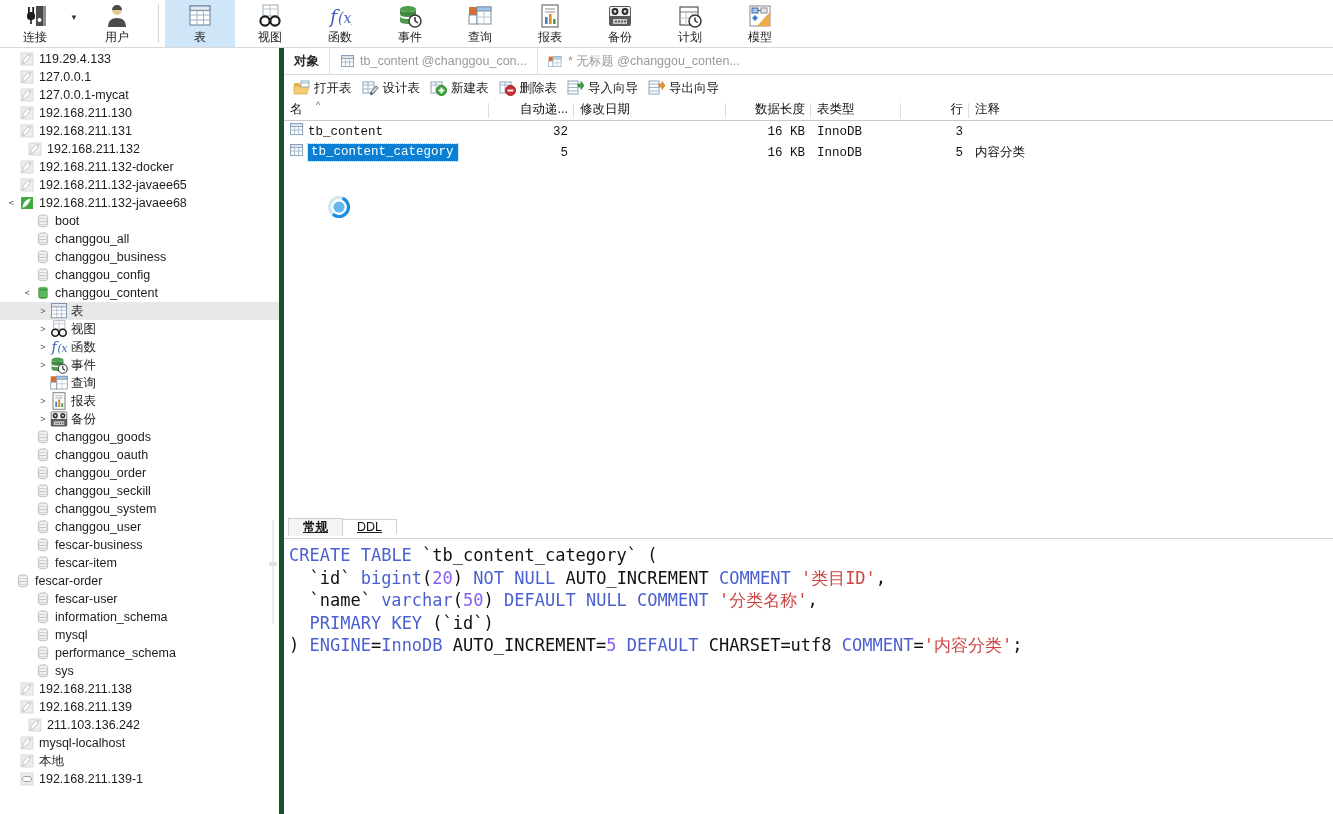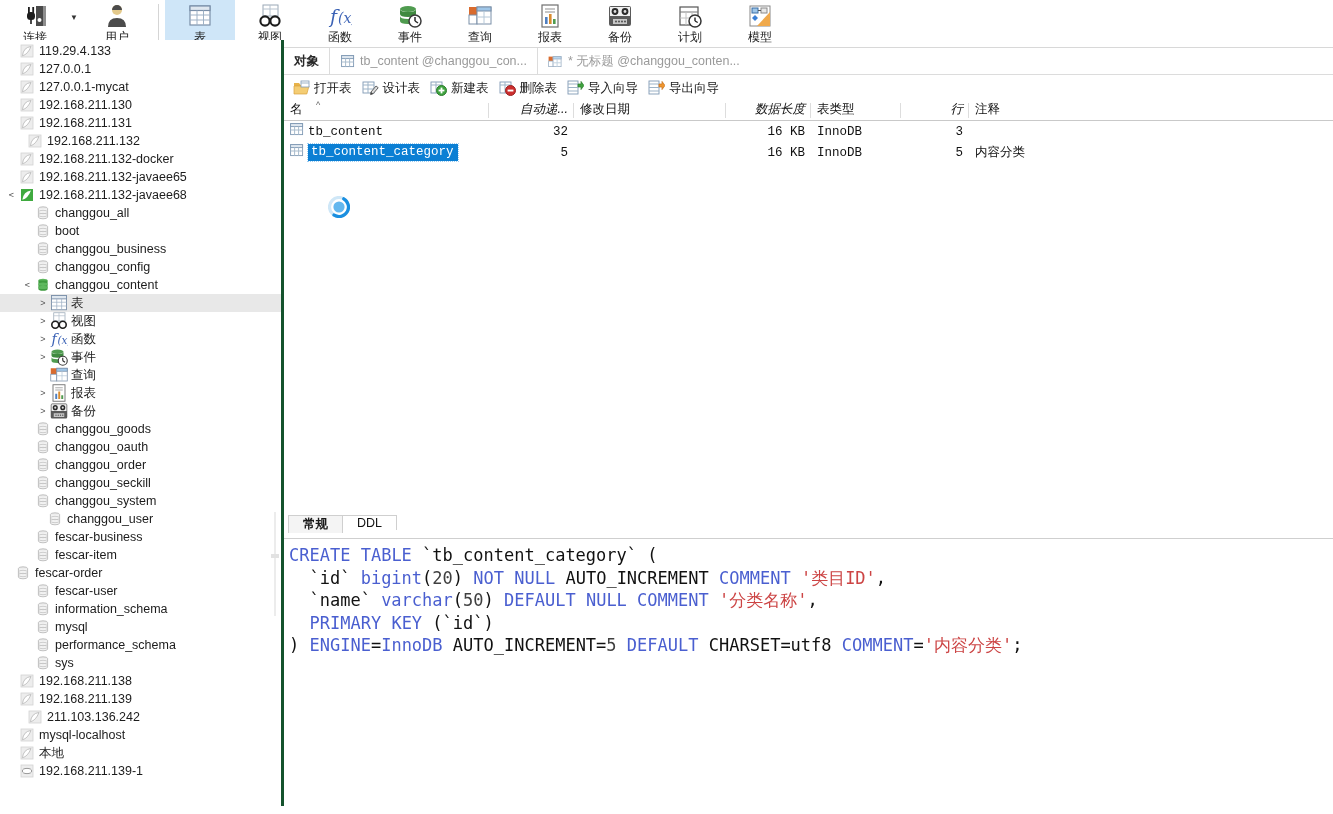--- a/index.html
+++ b/index.html
@@ -26,22 +26,22 @@
   .rb-item.selected { background: #cfe6f8; }
   .rb-ico { height: 26px; display: flex; align-items: center; justify-content: center; }
   .rb-lbl { font-size: 12px; color: #222; line-height: 14px; margin-top: 1px; }
   .rb-sep { width: 1px; background: #d5d5d5; margin: 4px 6px; align-self: stretch; }
   .rb-caret {
     font-size: 8px; color: #333; align-self: center; margin: 0 4px 12px 0;
   }
 
   
   .sidebar {
-    position: absolute; top: 40px; left: 0; width: 284px; height: 766px;
-    background: #ffffff; border-right: 3px solid #14532d; overflow: hidden;
+    position: absolute; top: 48px; left: 0; width: 284px; height: 766px;
+    background: #ffffff; border-right: 5px solid #14532d; overflow: hidden;
   }
   .tree-row {
     display: flex; align-items: center; height: 18px;
     font-size: 12.5px; color: #1c1c1c; white-space: nowrap; cursor: default;
   }
   .tree-row.sel { background: #e8e8e8; }
   .twisty {
     width: 14px; text-align: center; font-size: 9px; color: #555; flex: none;
   }
   .t-ico { width: 18px; display: flex; align-items: center; justify-content: center; flex: none; }
@@ -85,21 +85,21 @@
   .grid { position: relative; }
   .ghead {
     display: flex; height: 20px; align-items: flex-end;
     border-bottom: 1px solid #c9c9c9; font-size: 12.5px; color: #111;
     position: relative;
   }
   .gh {
     position: relative; padding: 0 6px 2px 6px; white-space: nowrap;
     display: flex; align-items: flex-end; height: 100%;
   }
-  .gh.num { justify-content: flex-end; font-style: italic; }
+  .gh.num { justify-content: flex-end; }
   .gh .divider { position: absolute; right: 0; top: 2px; bottom: 2px; width: 1px; background: #ddd; }
   .sortmark { position: absolute; left: 32px; top: -1px; font-size: 9px; color: #666; }
 
   .grow { display: flex; height: 21px; align-items: center; font-size: 12.5px; color: #111; font-family: Liberation Mono, monospace; }
   .gc { padding: 0 6px; white-space: nowrap; display:flex; align-items:center; height:100%; }
   .gc.num { justify-content: flex-end; }
   .gc.nameCell { gap: 4px; }
 
   .selname {
     background: #0b7fd4; color: #fff; padding: 1px 4px 2px 3px;
@@ -124,21 +124,21 @@
   .dtab.first { font-weight: bold; }
   .dline { position: absolute; left: 0; top: 490px; width: 1049px; height: 1px; background: #cfcfcf; }
 
   .ddl {
     position: absolute; left: 5px; top: 496px; width: 1040px;
     font-family: "DejaVu Sans Mono", "Liberation Mono", monospace;
     font-size: 17px; line-height: 22.5px; color: #111; white-space: pre;
     letter-spacing: 0px;
   }
   .kw  { color: #4a5fd0; }
-  .num2{ color: #404040; }
+  .num2{ color: #8b5cf6; }
   .str { color: #cc4444; }
   .idf { color: #111; }
 </style>
 </head>
 <body>
 
 <div class="app">
 
   <div class="ribbon">
     <div id="ribbon-host" style="display:flex;align-items:stretch;">
@@ -386,33 +386,33 @@
         <div class="tree-row" style="padding-left:20px">
           <span class="twisty"><span style=""></span></span>
           <span class="t-ico">
             <svg width="14" height="14" viewBox="0 0 14 14">
               <ellipse cx="7" cy="2.6" rx="4.6" ry="1.8" fill="#e9e9e9" stroke="#b4b4b4" stroke-width="0.8"></ellipse>
               <path d="M2.4 2.6 v8.4 q0 1.8 4.6 1.8 t4.6-1.8 v-8.4" fill="#f2f2f2" stroke="#b4b4b4" stroke-width="0.8"></path>
               <ellipse cx="7" cy="6" rx="4.6" ry="1.7" fill="none" stroke="#c4c4c4" stroke-width="0.8"></ellipse>
               <ellipse cx="7" cy="9" rx="4.6" ry="1.7" fill="none" stroke="#c4c4c4" stroke-width="0.8"></ellipse>
             </svg>
           </span>
+          <span class="t-lbl">boot</span>
+        </div>
+        <div class="tree-row" style="padding-left:20px">
+          <span class="twisty"><span style=""></span></span>
+          <span class="t-ico">
+            <svg width="14" height="14" viewBox="0 0 14 14">
+              <ellipse cx="7" cy="2.6" rx="4.6" ry="1.8" fill="#e9e9e9" stroke="#b4b4b4" stroke-width="0.8"></ellipse>
+              <path d="M2.4 2.6 v8.4 q0 1.8 4.6 1.8 t4.6-1.8 v-8.4" fill="#f2f2f2" stroke="#b4b4b4" stroke-width="0.8"></path>
+              <ellipse cx="7" cy="6" rx="4.6" ry="1.7" fill="none" stroke="#c4c4c4" stroke-width="0.8"></ellipse>
+              <ellipse cx="7" cy="9" rx="4.6" ry="1.7" fill="none" stroke="#c4c4c4" stroke-width="0.8"></ellipse>
+            </svg>
+          </span>
           <span class="t-lbl">changgou_all</span>
-        </div>
-        <div class="tree-row" style="padding-left:20px">
-          <span class="twisty"><span style=""></span></span>
-          <span class="t-ico">
-            <svg width="14" height="14" viewBox="0 0 14 14">
-              <ellipse cx="7" cy="2.6" rx="4.6" ry="1.8" fill="#e9e9e9" stroke="#b4b4b4" stroke-width="0.8"></ellipse>
-              <path d="M2.4 2.6 v8.4 q0 1.8 4.6 1.8 t4.6-1.8 v-8.4" fill="#f2f2f2" stroke="#b4b4b4" stroke-width="0.8"></path>
-              <ellipse cx="7" cy="6" rx="4.6" ry="1.7" fill="none" stroke="#c4c4c4" stroke-width="0.8"></ellipse>
-              <ellipse cx="7" cy="9" rx="4.6" ry="1.7" fill="none" stroke="#c4c4c4" stroke-width="0.8"></ellipse>
-            </svg>
-          </span>
-          <span class="t-lbl">boot</span>
         </div>
         <div class="tree-row" style="padding-left:20px">
           <span class="twisty"><span style=""></span></span>
           <span class="t-ico">
             <svg width="14" height="14" viewBox="0 0 14 14">
               <ellipse cx="7" cy="2.6" rx="4.6" ry="1.8" fill="#e9e9e9" stroke="#b4b4b4" stroke-width="0.8"></ellipse>
               <path d="M2.4 2.6 v8.4 q0 1.8 4.6 1.8 t4.6-1.8 v-8.4" fill="#f2f2f2" stroke="#b4b4b4" stroke-width="0.8"></path>
               <ellipse cx="7" cy="6" rx="4.6" ry="1.7" fill="none" stroke="#c4c4c4" stroke-width="0.8"></ellipse>
               <ellipse cx="7" cy="9" rx="4.6" ry="1.7" fill="none" stroke="#c4c4c4" stroke-width="0.8"></ellipse>
             </svg>
@@ -595,21 +595,21 @@
           <span class="t-ico">
             <svg width="14" height="14" viewBox="0 0 14 14">
               <ellipse cx="7" cy="2.6" rx="4.6" ry="1.8" fill="#e9e9e9" stroke="#b4b4b4" stroke-width="0.8"></ellipse>
               <path d="M2.4 2.6 v8.4 q0 1.8 4.6 1.8 t4.6-1.8 v-8.4" fill="#f2f2f2" stroke="#b4b4b4" stroke-width="0.8"></path>
               <ellipse cx="7" cy="6" rx="4.6" ry="1.7" fill="none" stroke="#c4c4c4" stroke-width="0.8"></ellipse>
               <ellipse cx="7" cy="9" rx="4.6" ry="1.7" fill="none" stroke="#c4c4c4" stroke-width="0.8"></ellipse>
             </svg>
           </span>
           <span class="t-lbl">changgou_system</span>
         </div>
-        <div class="tree-row" style="padding-left:32px">
+        <div class="tree-row" style="padding-left:20px">
           <span class="twisty"><span style=""></span></span>
           <span class="t-ico">
             <svg width="14" height="14" viewBox="0 0 14 14">
               <ellipse cx="7" cy="2.6" rx="4.6" ry="1.8" fill="#e9e9e9" stroke="#b4b4b4" stroke-width="0.8"></ellipse>
               <path d="M2.4 2.6 v8.4 q0 1.8 4.6 1.8 t4.6-1.8 v-8.4" fill="#f2f2f2" stroke="#b4b4b4" stroke-width="0.8"></path>
               <ellipse cx="7" cy="6" rx="4.6" ry="1.7" fill="none" stroke="#c4c4c4" stroke-width="0.8"></ellipse>
               <ellipse cx="7" cy="9" rx="4.6" ry="1.7" fill="none" stroke="#c4c4c4" stroke-width="0.8"></ellipse>
             </svg>
           </span>
           <span class="t-lbl">changgou_user</span>
@@ -985,21 +985,21 @@
         </div>
     </div>
 
     <svg class="spinner" viewBox="0 0 22 22">
       <circle cx="11" cy="11" r="9.5" fill="none" stroke="#cfe7f7" stroke-width="3.2"></circle>
       <circle cx="11" cy="11" r="9.5" fill="none" stroke="#1a8fe0" stroke-width="3.2" stroke-dasharray="30 90" stroke-linecap="round" transform="rotate(-60 11 11)"></circle>
       <circle cx="11" cy="11" r="5.6" fill="#2f9fe8" opacity="0.75"></circle>
     </svg>
 
     <div class="dtabs">
-      <div id="dtabs-host" style="display:flex;align-items:flex-start;">
+      <div id="dtabs-host" style="display:flex;align-items:center;text-decoration:underline;">
           <div class="dtab first">
             <span>常规</span>
           </div>
           <div class="dtab active">
             <span>DDL</span>
           </div>
         </div>
     </div>
     <div class="dline"></div>
 

